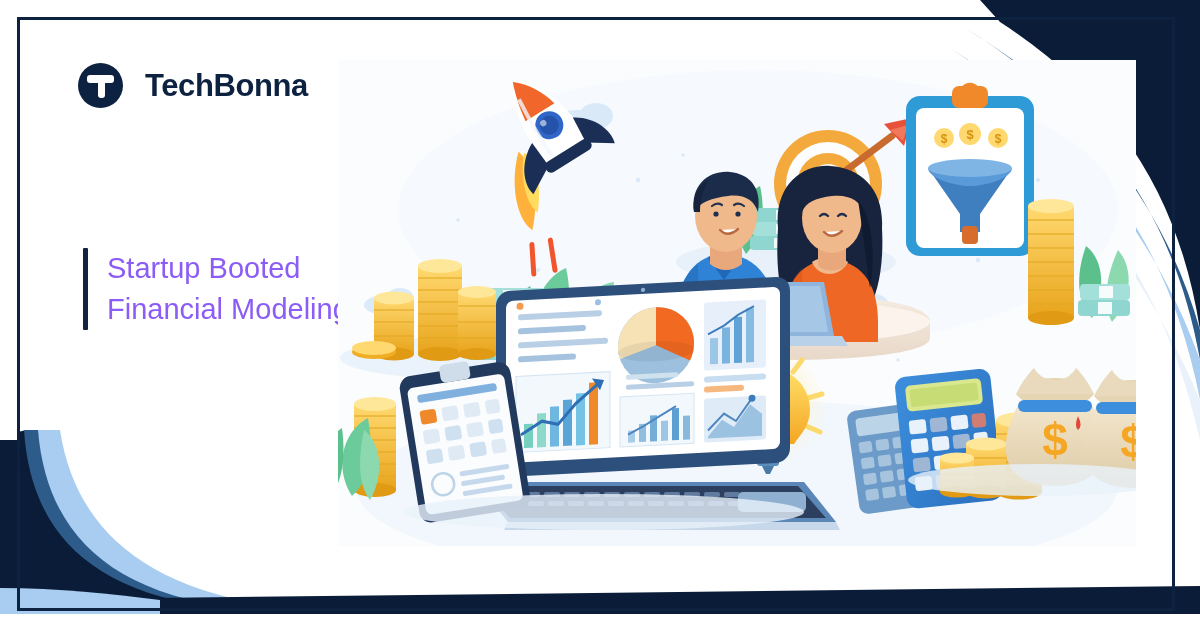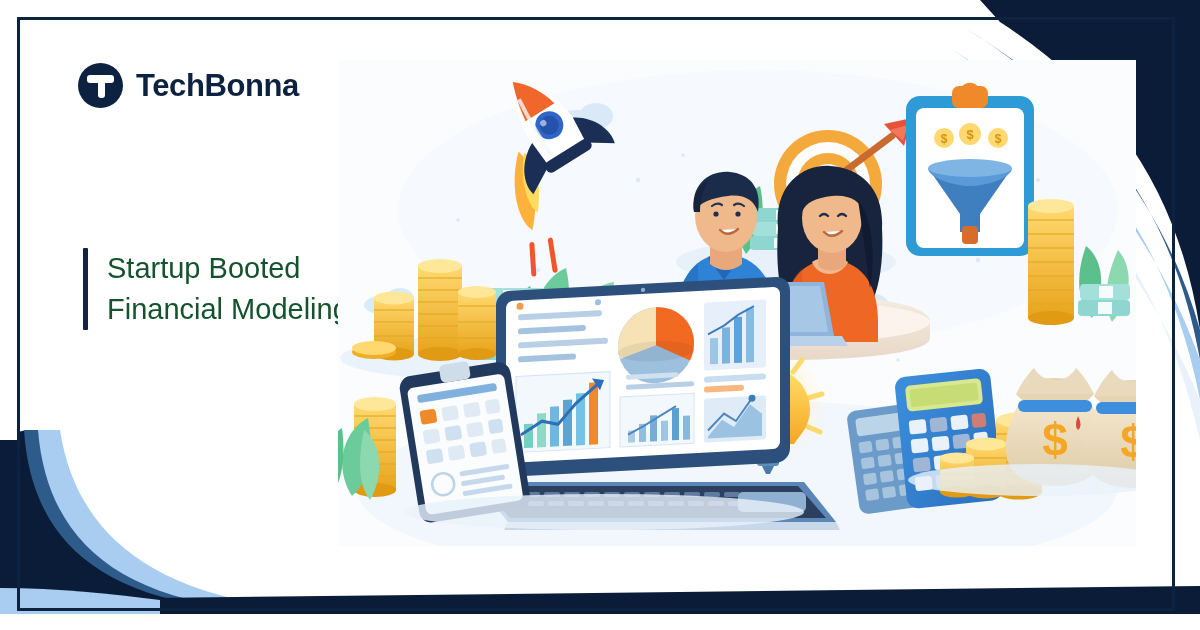--- a/index.html
+++ b/index.html
@@ -20,26 +20,26 @@
     border:3px solid #0d2240;
     box-sizing:border-box;
     pointer-events:none;
   }
 
   
   .logo-row{position:absolute;left:78px;top:63px;display:flex;align-items:center;gap:13px;}
   .logo-mark{width:45px;height:45px;border-radius:50%;background:#0d2240;position:relative;flex:0 0 auto;}
   .logo-mark .tbar{position:absolute;left:9px;top:12px;width:27px;height:8px;border-radius:3px;background:#fff;}
   .logo-mark .tstem{position:absolute;left:19.5px;top:16px;width:7px;height:19px;border-radius:0 0 3px 3px;background:#fff;}
-  .logo-text{font-size:31px;font-weight:bold;color:#0d2240;letter-spacing:-.4px;white-space:nowrap;}
+  .logo-text{font-size:31px;font-weight:bold;color:#0d2240;letter-spacing:-.4px;white-space:nowrap;margin-left:9px;}
 
   .headline{position:absolute;left:83px;top:248px;display:flex;align-items:stretch;gap:19px;}
   .headline .bar{width:5px;background:#13233f;border-radius:1px;flex:0 0 auto;}
   .headline .lines{display:flex;flex-direction:column;justify-content:center;}
-  .headline .l{font-size:29px;color:#14532d;line-height:1.42;white-space:nowrap;}
+  .headline .l{font-size:29px;color:#8b5cf6;line-height:1.42;white-space:nowrap;}
 
   
   .illus{
     position:absolute;left:338px;top:60px;width:798px;height:486px;
     background:linear-gradient(170deg,#fdfdff 0%,#fbfcfe 45%,#fdfdfe 100%);
     overflow:hidden;
   }
   .illus svg{display:block;width:100%;height:100%;}
 </style>
 </head>

